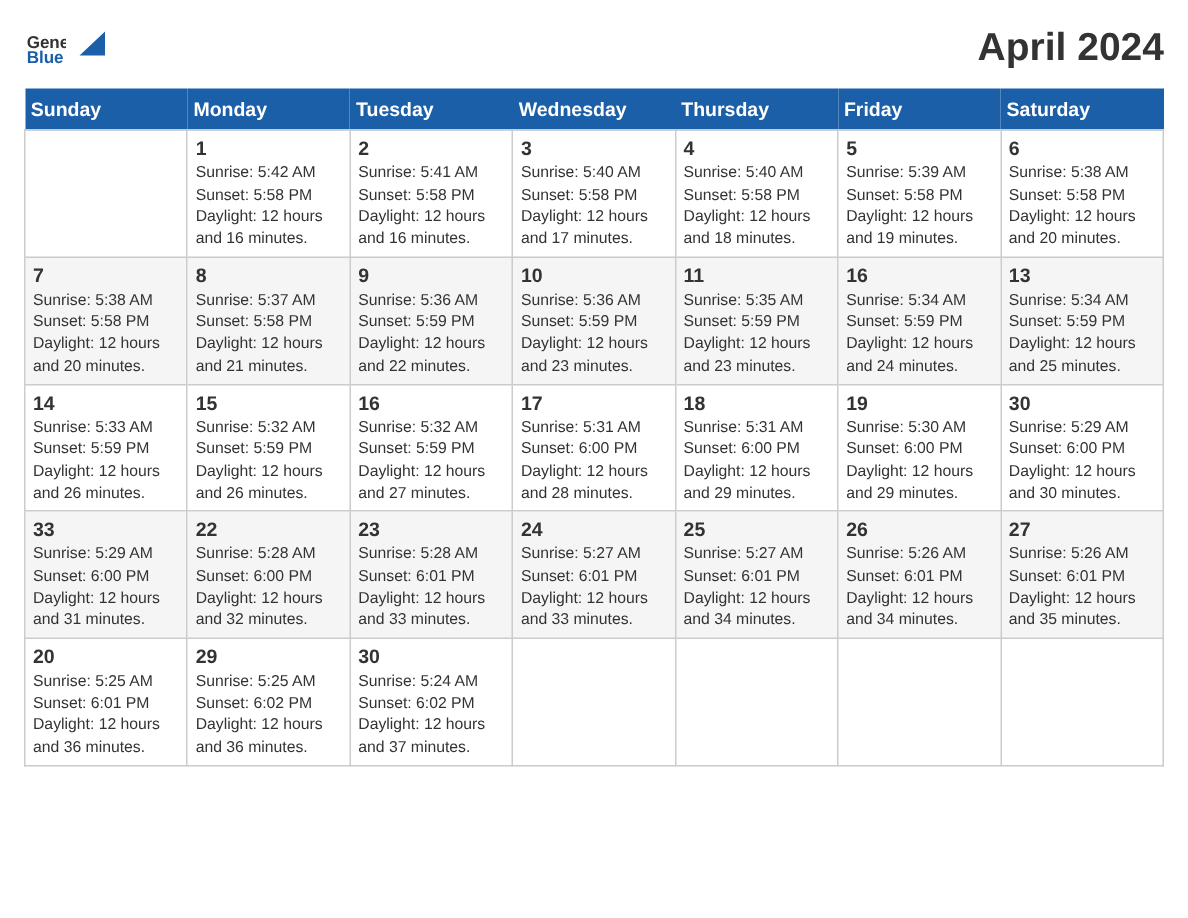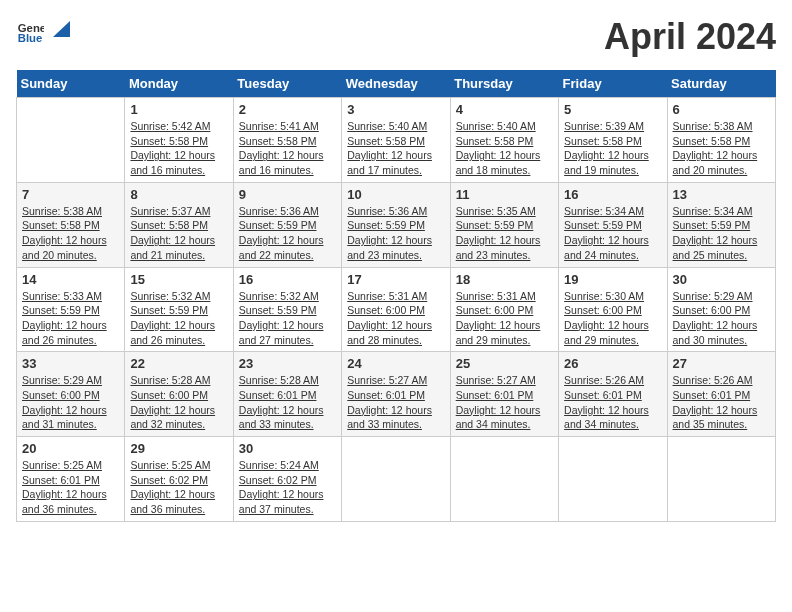--- a/index.html
+++ b/index.html
@@ -22,21 +22,21 @@
       gap: 4px;
     }
     .logo-icon {
       width: 28px;
       height: 28px;
     }
     .title-area {
       text-align: right;
     }
     .main-title {
-      font-size: 36px;
+      font-size: 26px;
       font-weight: bold;
       color: #333;
     }
     .sub-title {
       font-size: 16px;
       color: #555;
     }
     table {
       width: 100%;
       border-collapse: collapse;
@@ -66,21 +66,20 @@
       font-weight: bold;
       font-size: 13px;
       color: #333;
       display: block;
       margin-bottom: 2px;
     }
     .day-info {
       color: #333;
       line-height: 1.4;
       font-size: 10.5px;
-      text-decoration: underline;
     }
     .empty-cell {
       background: #fff !important;
     }
   </style>
 </head>
 <body>
 
 <div class="header-area">
   <div class="logo">

